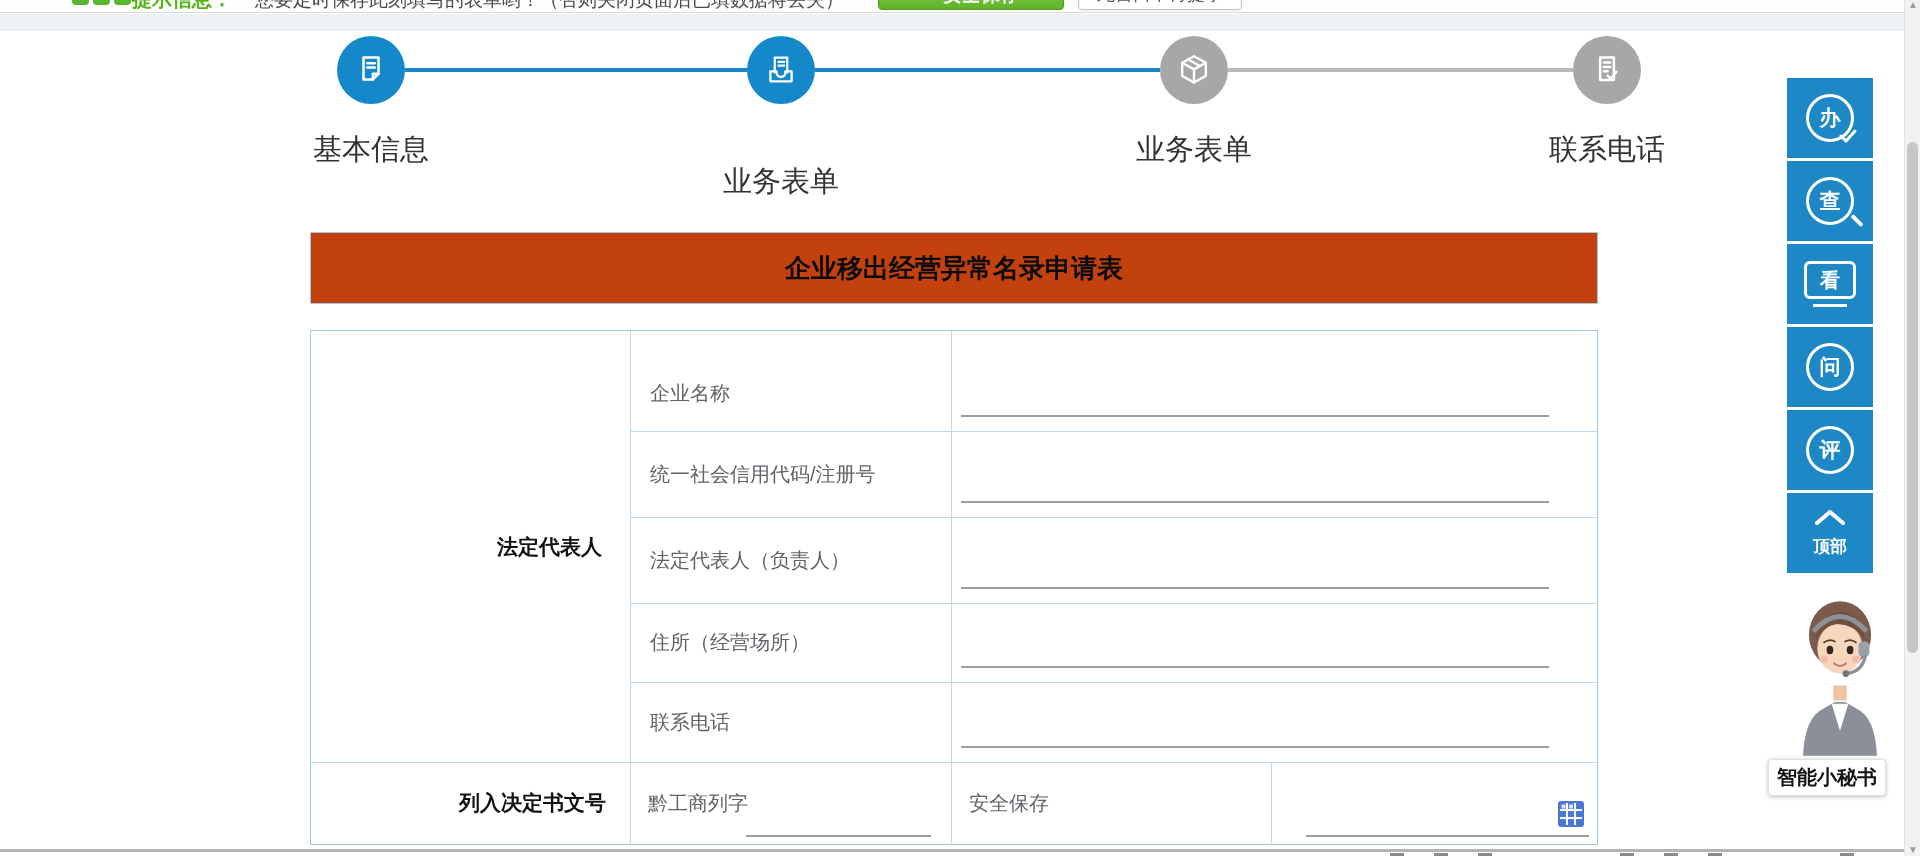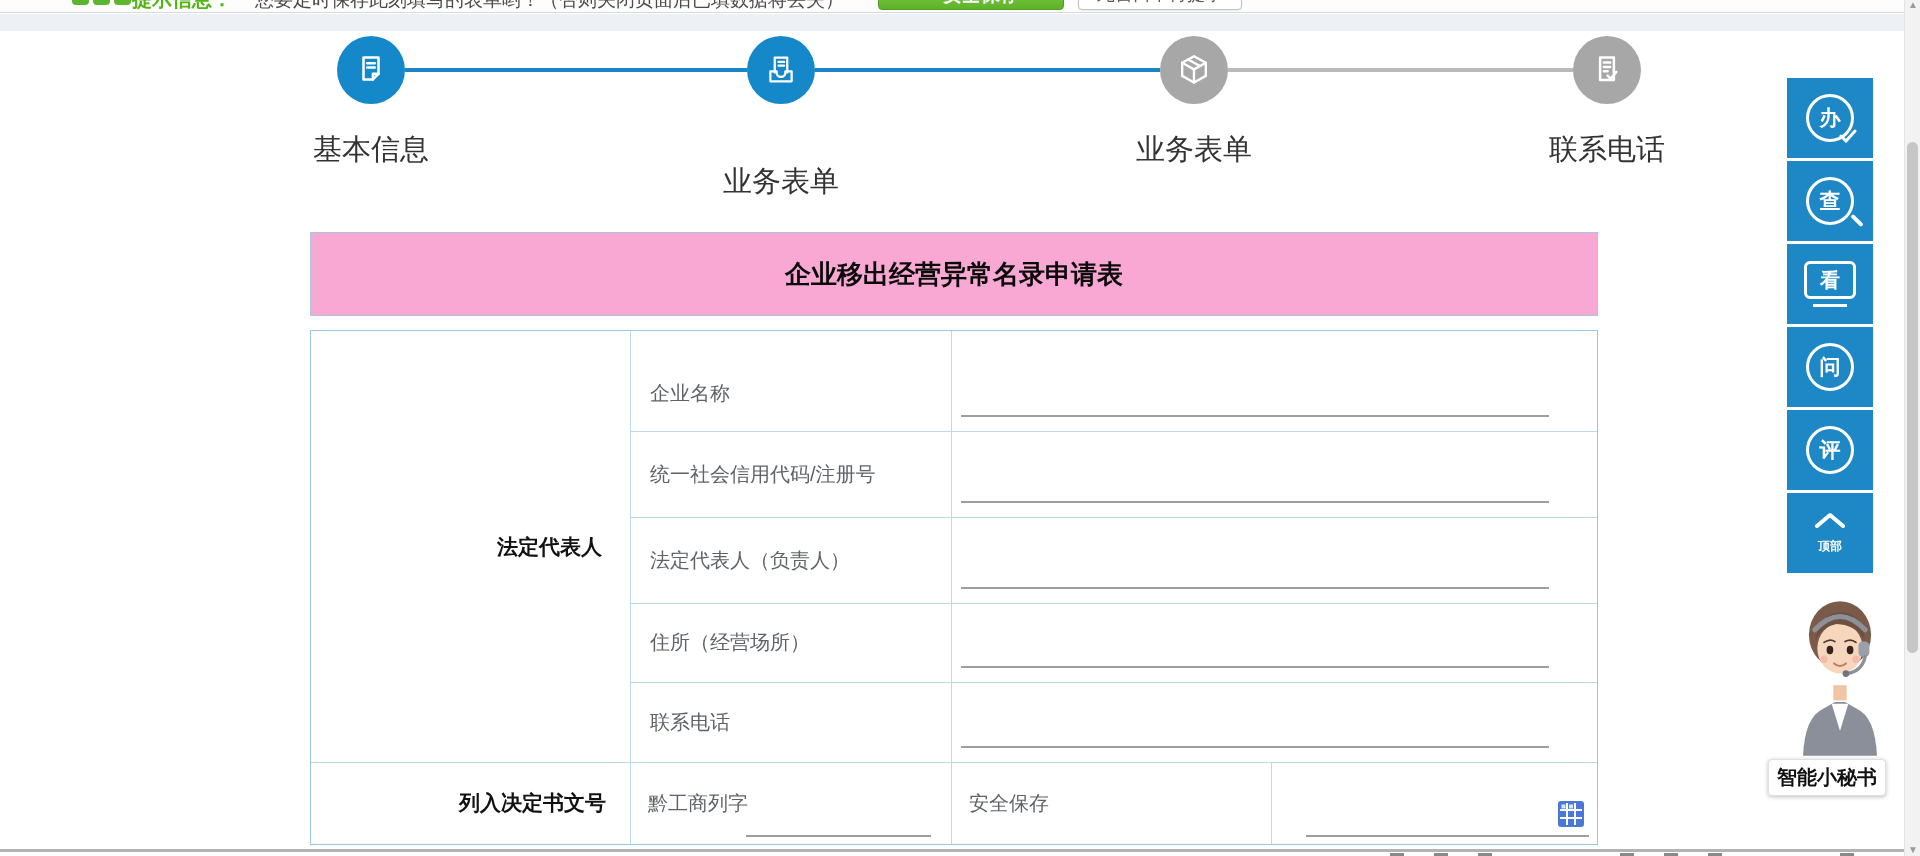--- a/index.html
+++ b/index.html
@@ -37,22 +37,22 @@
   }
   .step-circle.done { background:#1488c9; }
   .step-circle.pending { background:#a7a7a7; }
   .step-label { position:absolute; top:130px; width:200px; text-align:center; font-size:29px; color:#333;font-family:Liberation Serif, serif; }
   .connector { position:absolute; top:68px; height:4px; z-index:1; }
   .connector.blue { background:#1a84c6; }
   .connector.gray { background:#bababa; }
 
   
   .form-title-bar {
-    position:absolute; left:310px; top:232px; width:1288px; height:84px;
-    background:#f9a8d4; border:1px solid #a6c8e0;
+    position:absolute; left:310px; top:232px; width:1288px; height:72px;
+    background:#c2410c; border:1px solid #a6c8e0;
     display:flex; align-items:center; justify-content:center;text-align:right;
   }
   .form-title { font-size:26px; font-weight:bold; color:#0a0a0a; }
 
   
   .app-table {
     position:absolute; left:310px; top:330px; width:1288px; height:515px;
     border:1px solid #9fc6e2; background:#fff;
   }
   .vline, .hline { position:absolute; background:#bcd9ed; }
@@ -75,21 +75,21 @@
   .ring {
     position:relative; width:48px; height:48px; border:3px solid #fff; border-radius:50%;
     display:flex; align-items:center; justify-content:center;
   }
   .ring span { color:#fff; font-size:21px; font-weight:bold; }
   .check-mark { position:absolute; right:-6px; bottom:-4px; }
   .mag-handle { position:absolute; right:-8px; bottom:-6px; width:4px; height:15px; background:#fff; border-radius:2px; transform:rotate(-45deg); }
   .monitor { position:relative; width:52px; height:38px; border:3px solid #fff; border-radius:6px; display:flex; align-items:center; justify-content:center; }
   .monitor span { color:#fff; font-size:20px; font-weight:bold; }
   .monitor-base { width:34px; height:3px; background:#fff; margin-top:5px; }
-  .top-btn-label { color:#fff; font-size:12px; font-weight:bold; margin-top:10px; }
+  .top-btn-label { color:#fff; font-size:17px; font-weight:bold; margin-top:10px; }
 
   .assistant-label {
     position:absolute; left:1768px; top:759px; width:118px; height:37px;
     background:#fff; border:1px solid #e0e0e0; border-radius:4px; box-shadow:0 1px 4px rgba(0,0,0,.25);
     display:flex; align-items:center; justify-content:center;
     font-size:20px; font-weight:bold; color:#111;
   }
 
   
   .scroll-track { position:absolute; left:1904px; top:0; width:16px; height:856px; background:#f2f2f2; border-left:1px solid #e3e3e3; }

